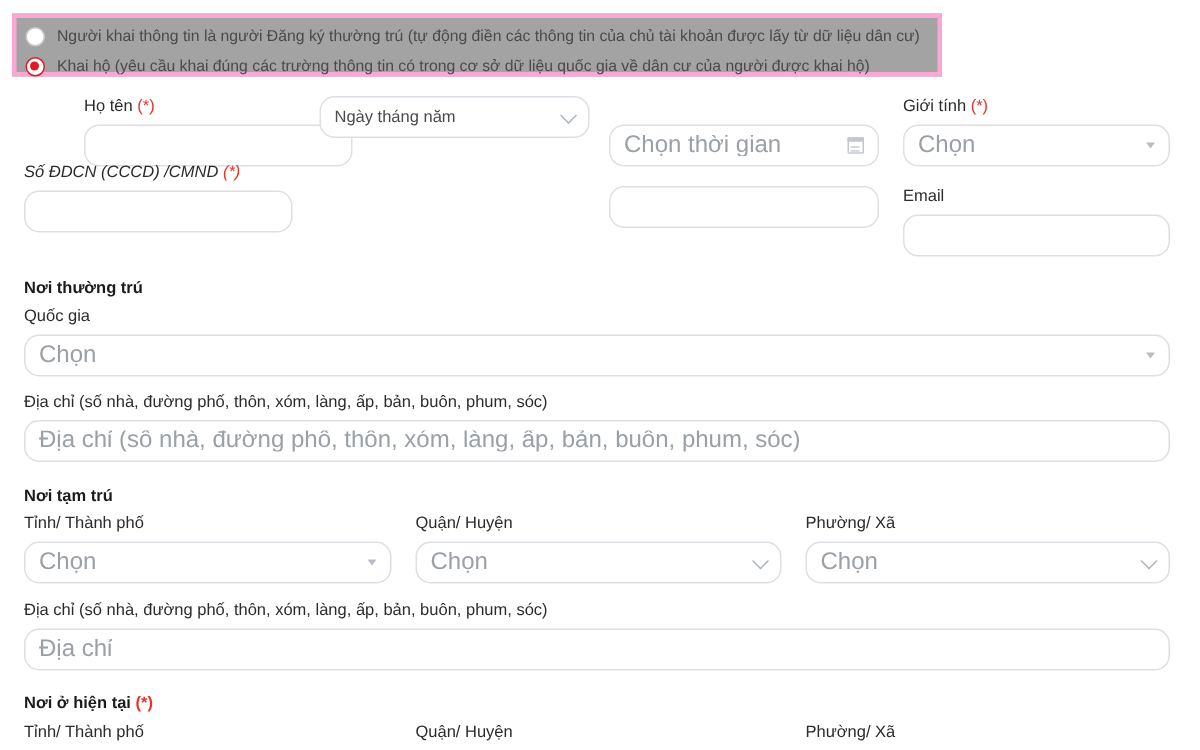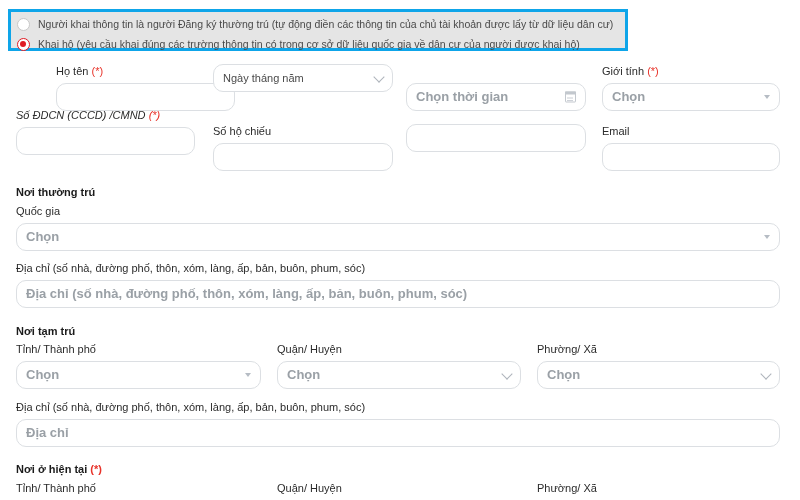--- a/index.html
+++ b/index.html
@@ -15,22 +15,22 @@
     width: 800px; height: 500px;
     background: #ffffff;
     padding: 0;
   }
 
   
   .radio-box {
     position: absolute;
     left: 8px; top: 9px;
     width: 620px; height: 42px;
-    border: 3px solid #0ea5e9;
-    background: #e5e5e5;
+    border: 3px solid #f9a8d4;
+    background: #a3a3a3;
     padding: 3px 6px 0 6px;
   }
   .radio-row {
     display: flex;
     align-items: center;
     height: 18px;
     margin-top: 0px;
   }
   .radio-row + .radio-row { margin-top: 2px; }
   .radio-mark {
@@ -82,26 +82,25 @@
     height: 28px;
     border: 1px solid #dcdfe3;
     border-radius: 10px;
     background: #ffffff;
     display: flex;
     align-items: center;
     padding: 0 9px;
     position: relative;
   }
   .control .ph {
-    font-size: 13px;
+    font-size: 16px;
     color: #9aa0a6;
     line-height: 14px;
     white-space: nowrap;
     overflow: hidden;
-    font-weight: bold;
   }
   .control .val {
     font-size: 11px;
     color: #4a4a4a;
     line-height: 14px;
     white-space: nowrap;
   }
 
   
   .caret-sm {
@@ -198,26 +197,20 @@
     </div>
   </div>
 
   <div class="abs" style="left:16px; top:108px; width:179px;font-style:italic;">
     <div class="field-label"><span>Số ĐDCN (CCCD) /CMND</span> <span class="req">(*)</span></div>
     <div class="control">
       <span class="ph"></span>
     </div>
   </div>
 
-  <div class="abs" style="left:213px; top:124px; width:180px;">
-    <div class="field-label">Số hộ chiếu</div>
-    <div class="control">
-      <span class="ph"></span>
-    </div>
-  </div>
 
   <div class="abs" style="left:406px; top:124px; width:180px;">
     <div class="control">
       <span class="ph"></span>
     </div>
   </div>
 
   <div class="abs" style="left:602px; top:124px; width:178px;">
     <div class="field-label">Email</div>
     <div class="control">

